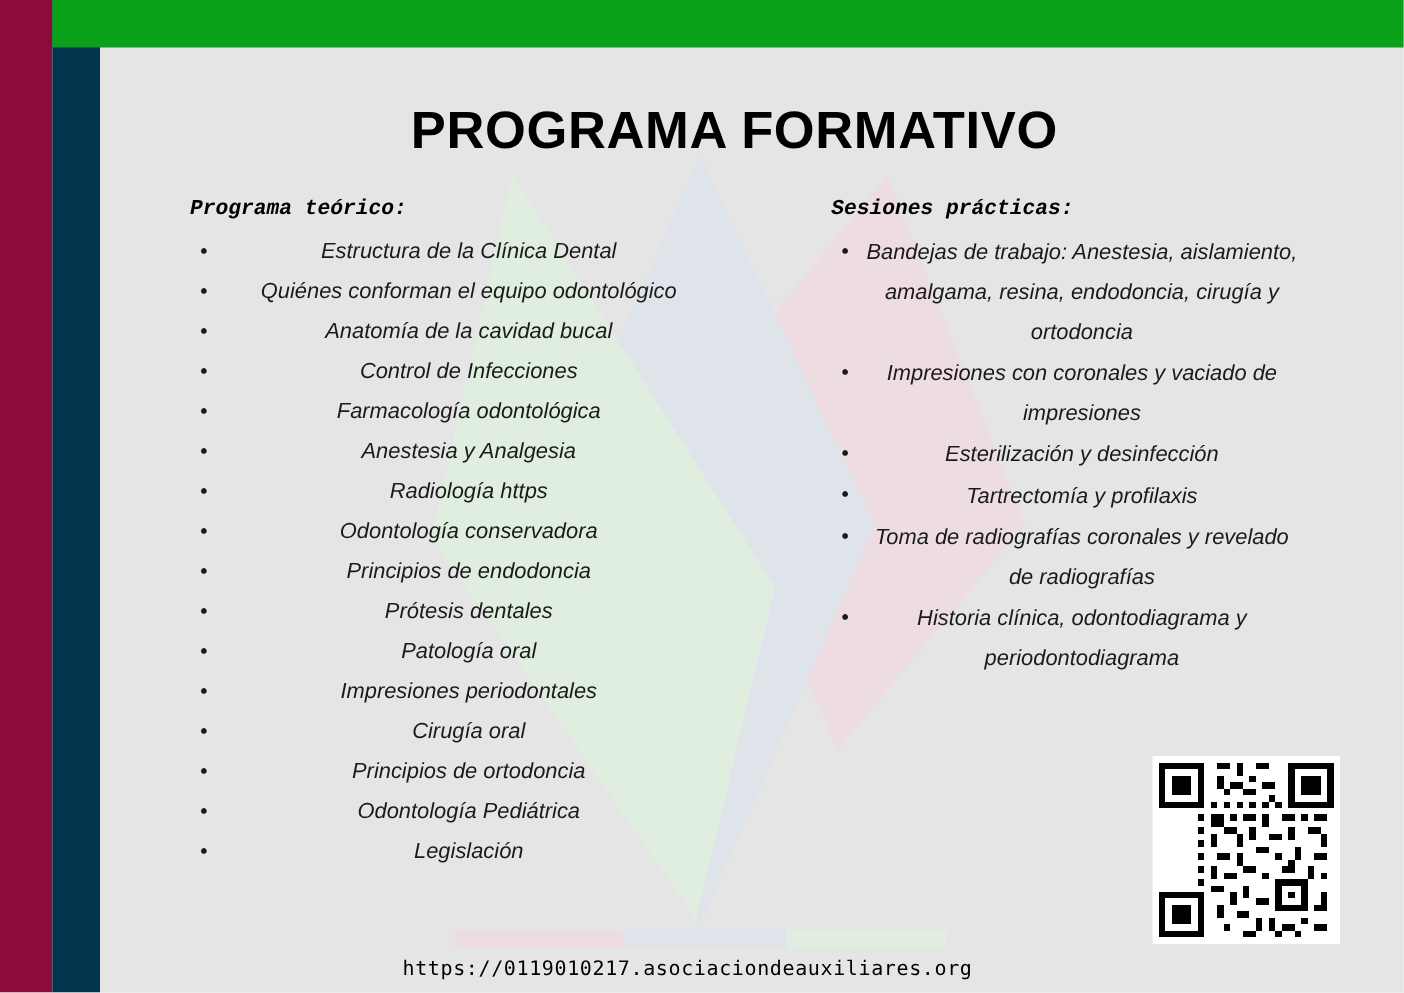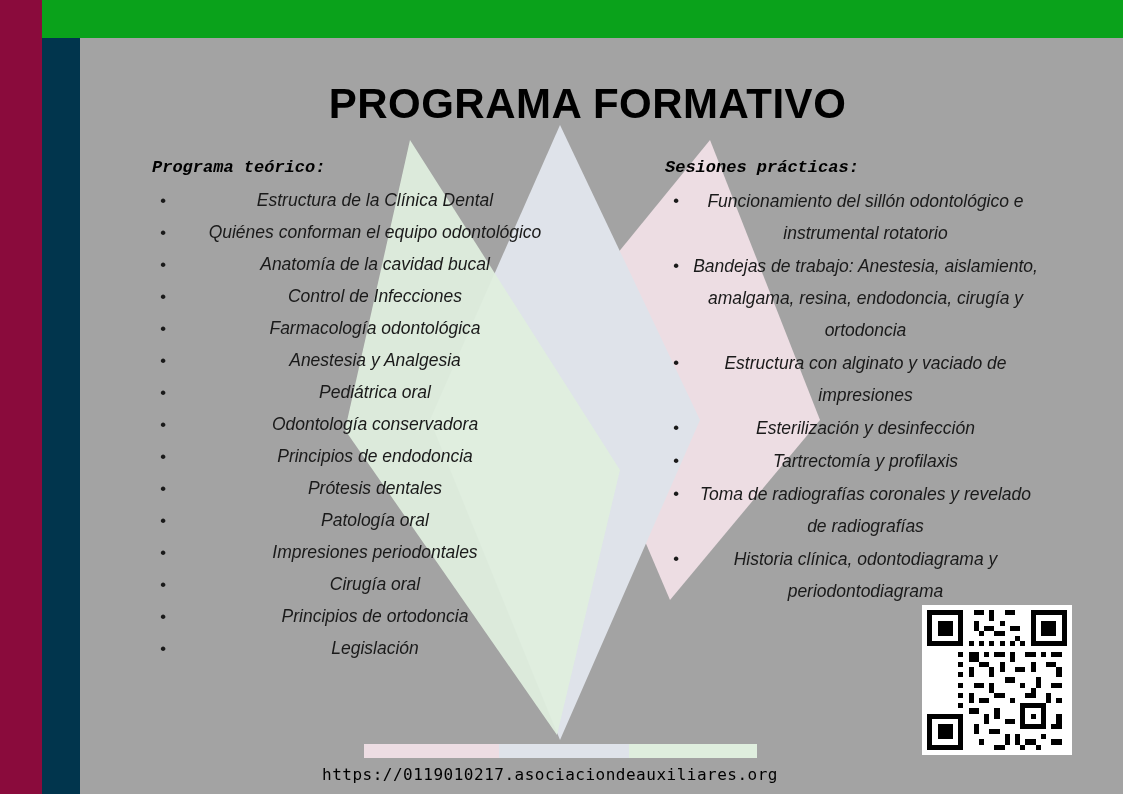--- a/index.html
+++ b/index.html
@@ -12,21 +12,21 @@
     background: #ffffff;
     font-family: "Liberation Sans", sans-serif;
     overflow: hidden;
     position: relative;
   }
   .page {
     position: absolute;
     inset: 0;
     width: 1123px;
     height: 794px;
-    background: #a3a3a3;
+    background: #e5e5e5;
     overflow: hidden;
   }
   
   .bar-maroon {
     position: absolute;
     left: 0;
     top: 0;
     width: 42px;
     height: 794px;
     background: #8a0b3c;
@@ -171,38 +171,38 @@
 
   <div class="col col-left">
     <div class="col-heading">Programa teórico:</div>
     <ul class="items">
       <li>Estructura de la Clínica Dental</li>
       <li>Quiénes conforman el equipo odontológico</li>
       <li>Anatomía de la cavidad bucal</li>
       <li>Control de Infecciones</li>
       <li>Farmacología odontológica</li>
       <li>Anestesia y Analgesia</li>
-      <li>Pediátrica oral</li>
+      <li>Radiología https</li>
       <li>Odontología conservadora</li>
       <li>Principios de endodoncia</li>
       <li>Prótesis dentales</li>
       <li>Patología oral</li>
       <li>Impresiones periodontales</li>
       <li>Cirugía oral</li>
       <li>Principios de ortodoncia</li>
+      <li>Odontología Pediátrica</li>
       <li>Legislación</li>
     </ul>
   </div>
 
   <div class="col col-right">
     <div class="col-heading">Sesiones prácticas:</div>
     <ul class="items">
-      <li>Funcionamiento del sillón odontológico e instrumental rotatorio</li>
       <li>Bandejas de trabajo: Anestesia, aislamiento, amalgama, resina, endodoncia, cirugía y ortodoncia</li>
-      <li>Estructura con alginato y vaciado de impresiones</li>
+      <li>Impresiones con coronales y vaciado de impresiones</li>
       <li>Esterilización y desinfección</li>
       <li>Tartrectomía y profilaxis</li>
       <li>Toma de radiografías coronales y revelado de radiografías</li>
       <li>Historia clínica, odontodiagrama y periodontodiagrama</li>
     </ul>
   </div>
 
   <div class="qr-wrap">
     <svg width="150" height="150" viewBox="0 0 29 29" shape-rendering="crispEdges" xmlns="http://www.w3.org/2000/svg">
       <rect width="29" height="29" fill="#ffffff"></rect>

